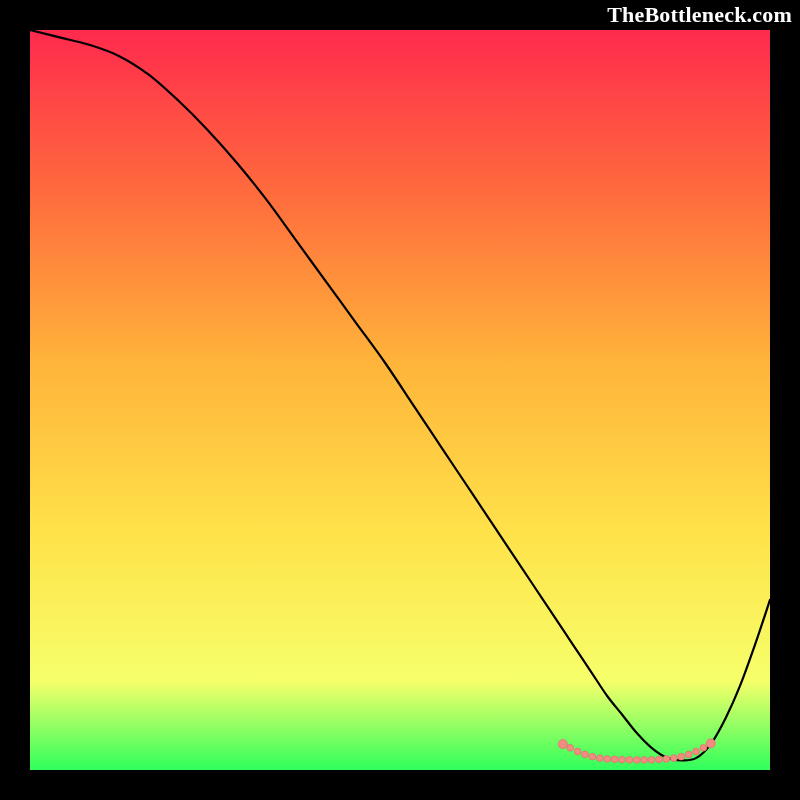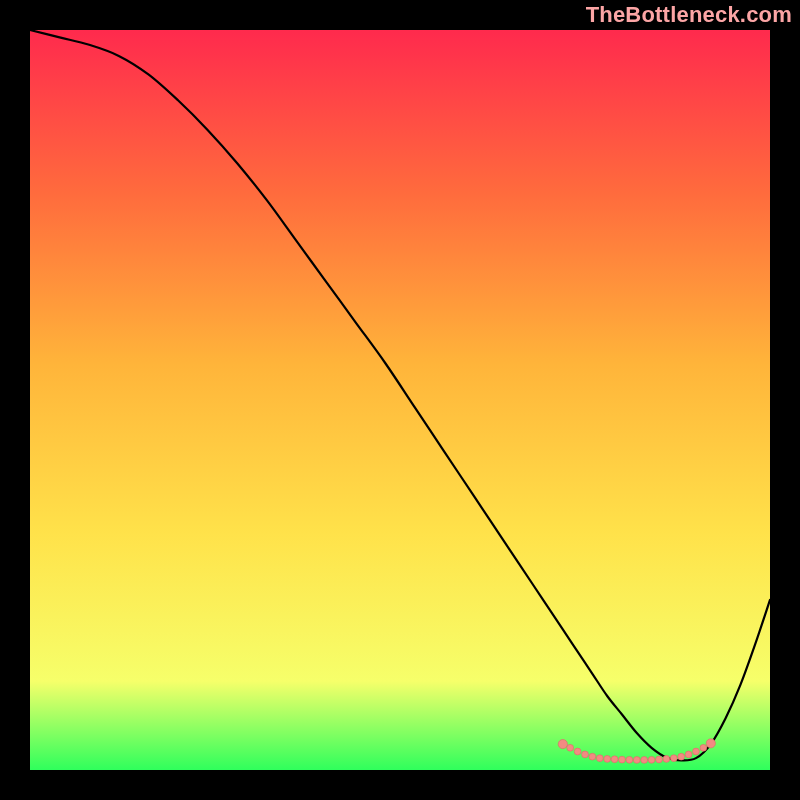--- a/index.html
+++ b/index.html
@@ -12,24 +12,24 @@
   }
   .chart-wrapper {
     position: relative;
     width: 800px;
     height: 800px;
   }
   .watermark {
     position: absolute;
     top: 2px;
     right: 8px;
-    font-family: Liberation Sans, sans-serif;
+    font-family: Liberation Serif, serif;
     font-size: 22px;
     font-weight: bold;
-    color: #fca5a5;
+    color: #ffffff;
     letter-spacing: 0.2px;
     z-index: 10;
     user-select: none;
     margin-left: 31px;
   }
   svg.plot {
     position: absolute;
     left: 0;
     top: 0;
     width: 800px;

